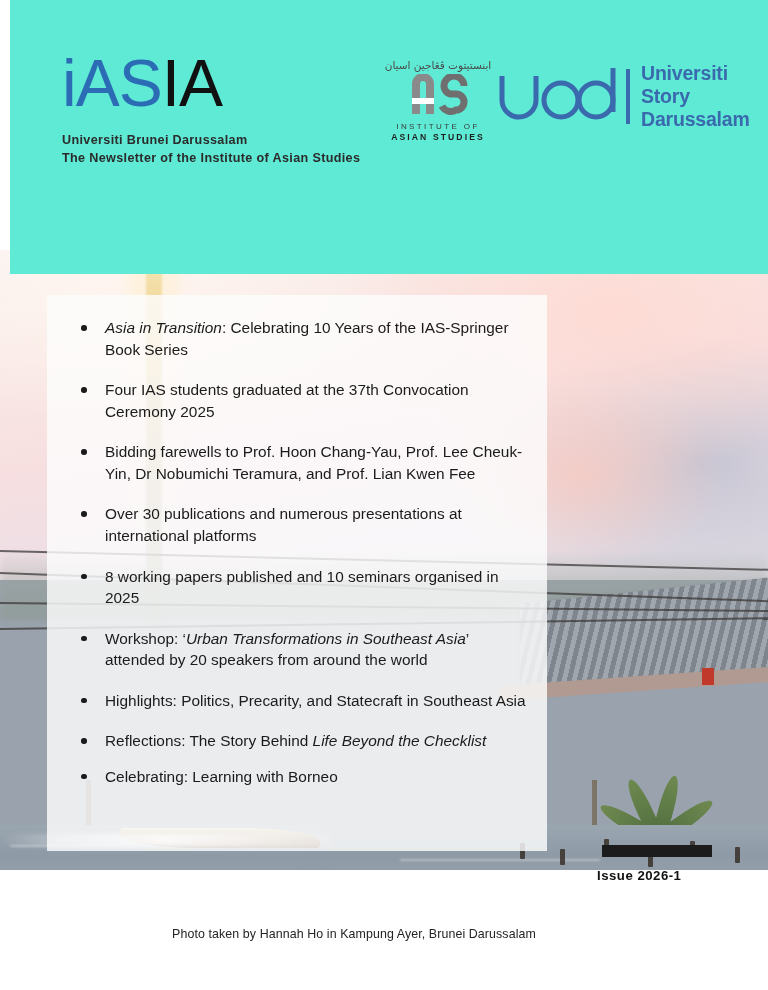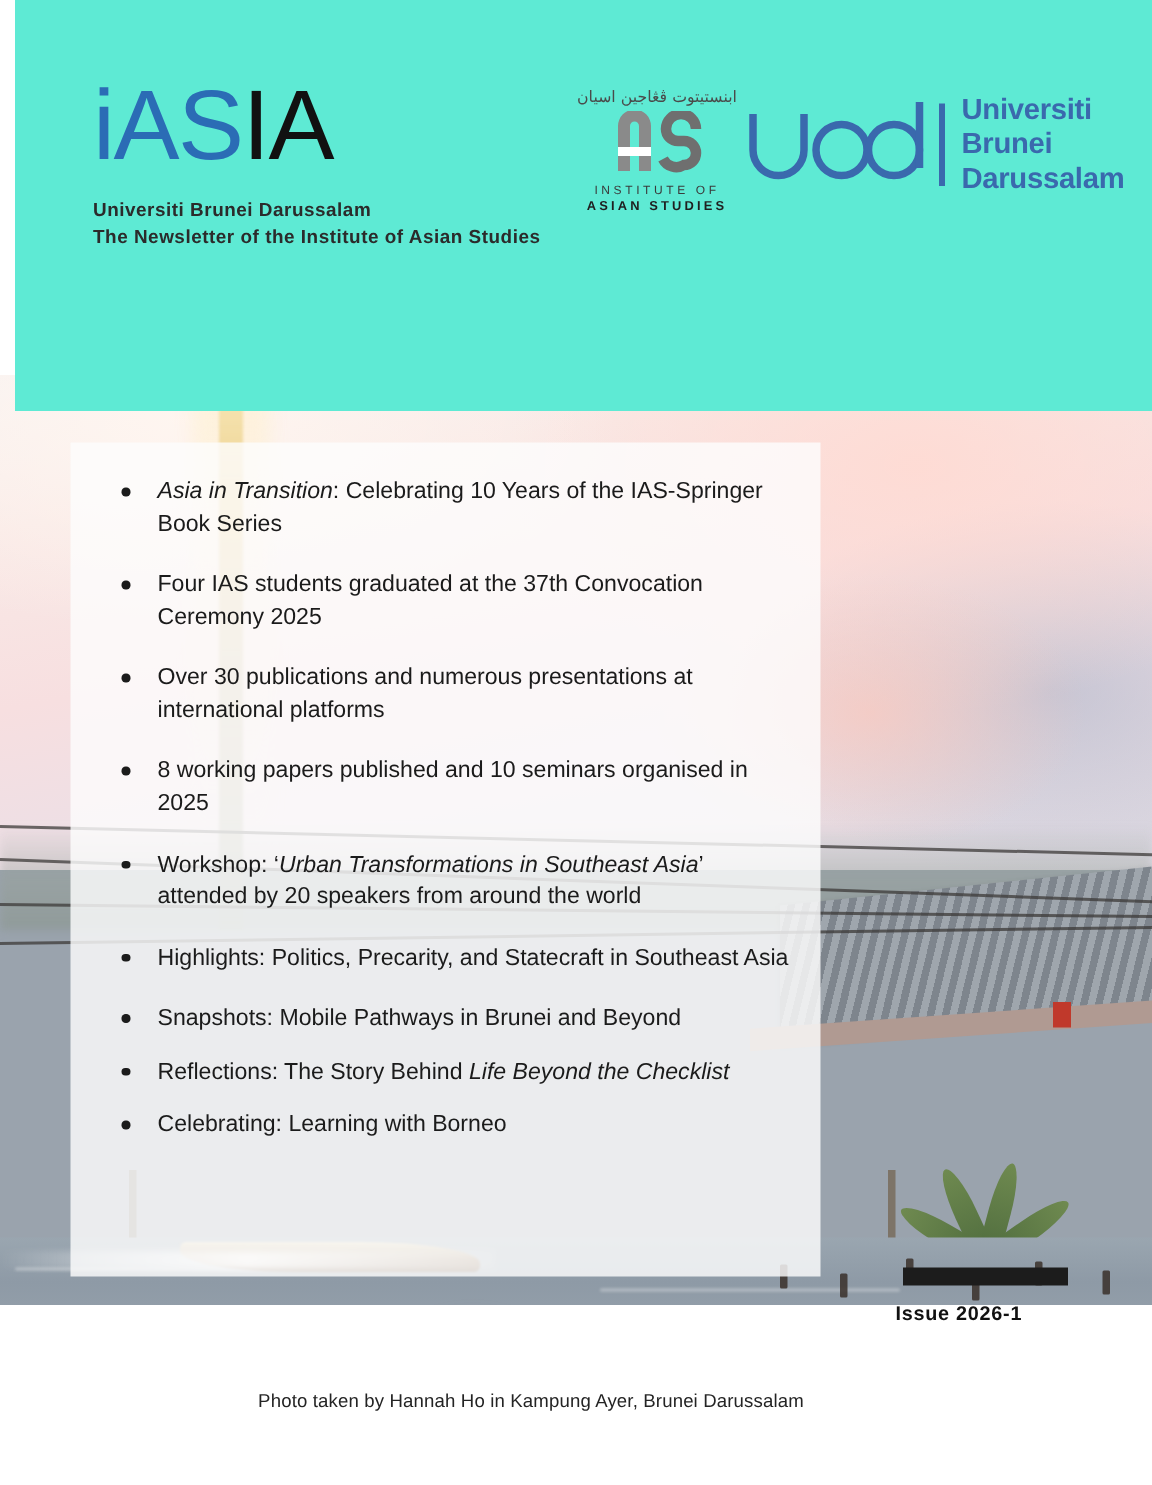--- a/index.html
+++ b/index.html
@@ -313,21 +313,21 @@
     <div class="ubd-logo">
       <svg class="ubd-mark" width="122" height="60" viewBox="0 0 122 60">
         <path d="M5 10 L5 34 A17 17 0 0 0 39 34 L39 10" fill="none" stroke="#3a69ad" stroke-width="5"></path>
         <circle cx="64" cy="34" r="17" fill="none" stroke="#3a69ad" stroke-width="5"></circle>
         <circle cx="99" cy="34" r="17" fill="none" stroke="#3a69ad" stroke-width="5"></circle>
         <path d="M116 2 L116 46" fill="none" stroke="#3a69ad" stroke-width="5"></path>
       </svg>
       <div class="ubd-rule"></div>
       <div class="ubd-text">
         <div>Universiti</div>
-        <div>Brunei</div>
+        <div>Story</div>
         <div>Darussalam</div>
       </div>
     </div>
   </div>
 
   <div class="photo">
     <div class="sky"></div>
     <div class="sky-glow"></div>
     <div class="tower-glow"></div>
     <div class="tower"></div>
@@ -394,25 +394,25 @@
     </div>
 
     <div class="reflection"></div>
     <div class="boat"></div>
     <div class="wake"></div>
 
     <div class="panel">
       <ul class="bullets">
         <li><span></span><i>Asia in Transition</i><span>: Celebrating 10 Years of the IAS-Springer Book Series</span></li>
         <li><span>Four IAS students graduated at the 37th Convocation Ceremony 2025</span><i></i><span></span></li>
+        <li><span>Bidding farewells to Prof. Hoon Chang-Yau, Prof. Lee Cheuk-Yin, Dr Nobumichi Teramura, and Prof. Lian Kwen Fee</span><i></i><span></span></li>
         <li><span>Over 30 publications and numerous presentations at international platforms</span><i></i><span></span></li>
         <li><span>8 working papers published and 10 seminars organised in 2025</span><i></i><span></span></li>
         <li><span>Workshop: ‘</span><i>Urban Transformations in Southeast Asia</i><span>’ attended by 20 speakers from around the world</span></li>
         <li><span>Highlights: Politics, Precarity, and Statecraft in Southeast Asia</span><i></i><span></span></li>
-        <li class="tight"><span>Snapshots: Mobile Pathways in Brunei and Beyond</span><i></i><span></span></li>
         <li class="tight"><span>Reflections: The Story Behind </span><i>Life Beyond the Checklist</i><span></span></li>
         <li class="tight"><span>Celebrating: Learning with Borneo</span><i></i><span></span></li>
       </ul>
     </div>
   </div>
 
   <div class="issue-block">
     <div class="issue-bar"></div>
     <div class="issue-text">Issue 2026-1</div>
   </div>

